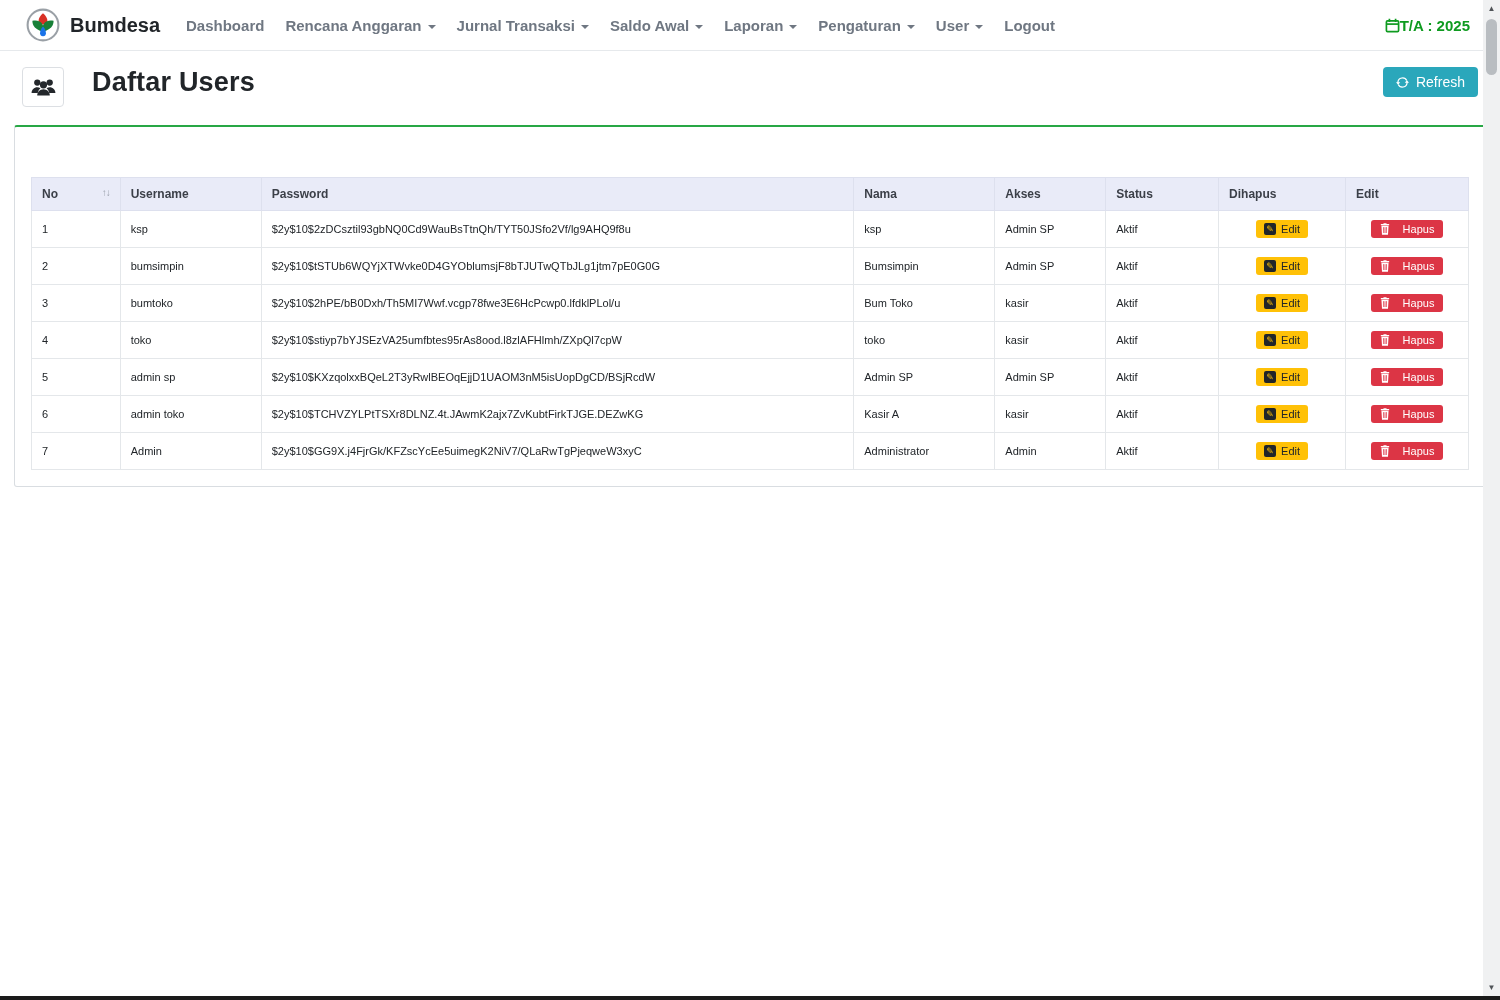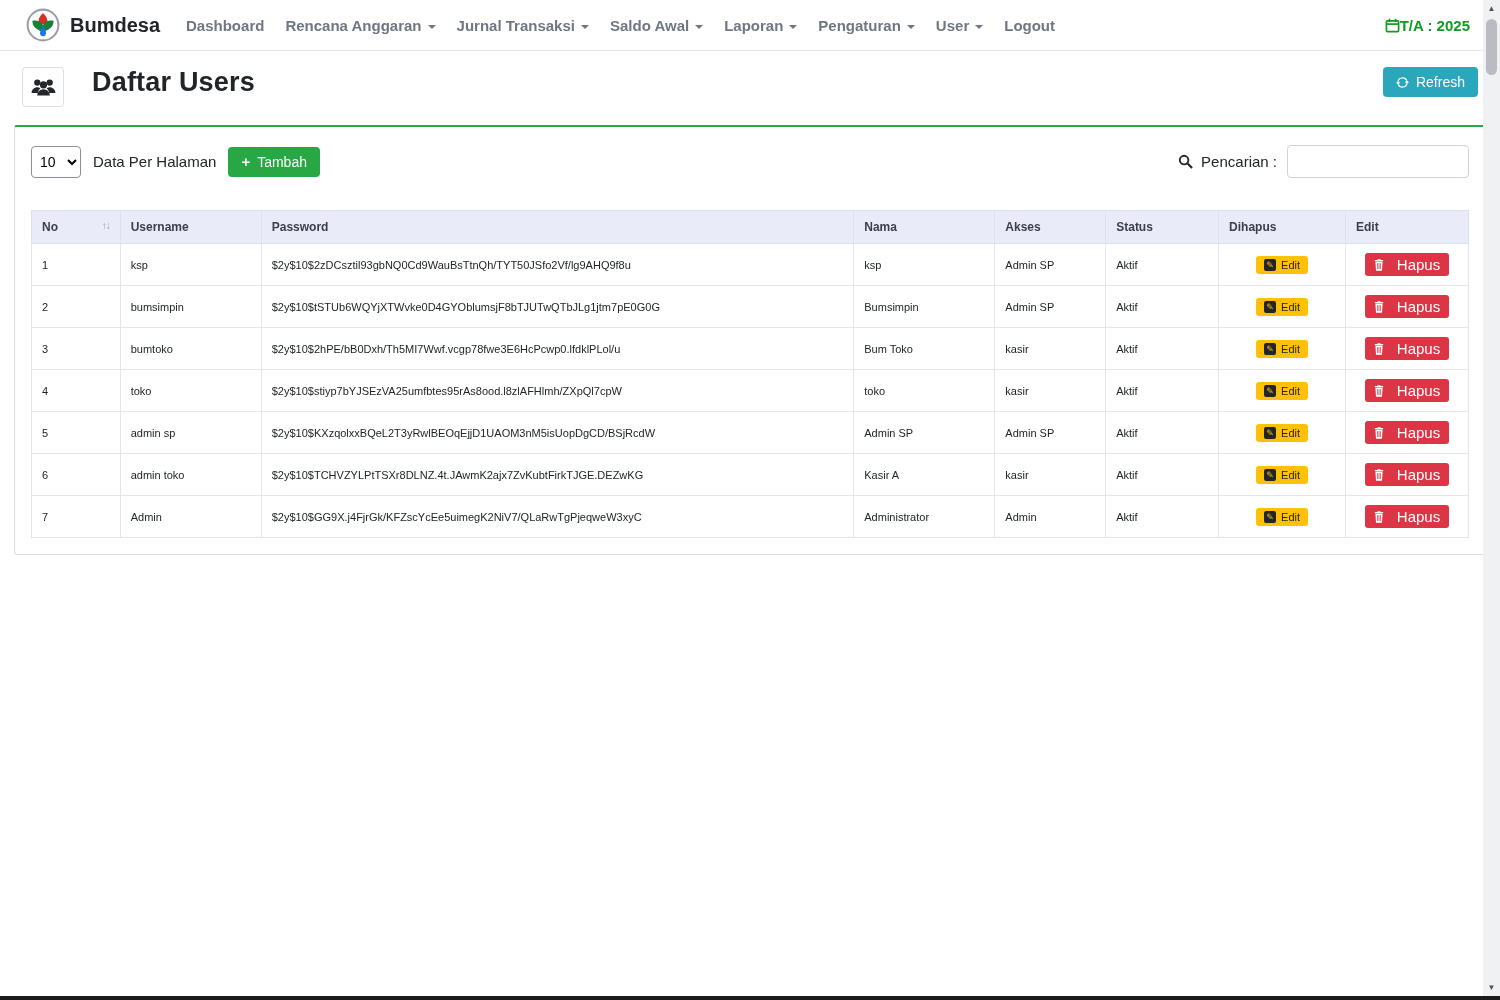--- a/index.html
+++ b/index.html
@@ -74,21 +74,21 @@
     background:#ffc107; color:#212529; border:none; border-radius:3px;
     padding:3px 8px; font-size:11px; font-family:inherit; cursor:pointer;
   }
   .pencil-box {
     width:12px; height:12px; background:#212529; border-radius:2px;
     color:#ffc107; font-size:9px; line-height:12px; text-align:center; display:inline-block;
   }
   .btn-hapus {
     display:inline-flex; align-items:center; gap:13px;
     background:#dc3545; color:#fff; border:none; border-radius:3px;
-    padding:3px 9px; font-size:15px; font-family:inherit; cursor:pointer;
+    padding:3px 9px; font-size:11px; font-family:inherit; cursor:pointer;
   }
   
   .card-footer { display:flex; align-items:center; margin-top:18px; padding:0 4px; }
   .info { font-size:15px; color:#212529; }
   .pagination { margin-left:auto; display:flex; align-items:center; gap:19px; }
   .page-link { font-size:15px; color:#6b6b6b; cursor:pointer; }
   .page-current {
     width:37px; height:37px; text-align:center; line-height:35px; font-size:14px;
     border:1px solid #979797; border-radius:3px; color:#333;
     background:linear-gradient(to bottom,#ffffff,#dcdcdc); cursor:pointer;
@@ -159,37 +159,20 @@
   <button class="btn-refresh">
     <svg viewBox="0 0 16 16" width="13" height="13">
       <path fill="#fff" d="M8 3a5 5 0 0 1 4.55 2.93l1.4-.63A6.55 6.55 0 0 0 1.55 7.6H0l2.6 3.1L5.2 7.6H3.1A5 5 0 0 1 8 3z"></path>
       <path fill="#fff" d="M8 13a5 5 0 0 1-4.55-2.93l-1.4.63A6.55 6.55 0 0 0 14.45 8.4H16l-2.6-3.1-2.6 3.1h2.1A5 5 0 0 1 8 13z"></path>
     </svg>
     <span>Refresh</span>
   </button>
 </div>
 
 <div class="card">
-  <div class="controls">
-    <select class="per-page">
-      <option selected="">10</option>
-    </select>
-    <span class="ctl-label">Data Per Halaman</span>
-    <button class="btn-tambah">
-      <span class="plus">+</span>
-      <span>Tambah</span>
-    </button>
-    <div class="spacer"></div>
-    <svg viewBox="0 0 16 16" width="15" height="15">
-      <circle cx="6.5" cy="6.5" r="4.6" fill="none" stroke="#212529" stroke-width="2"></circle>
-      <path d="M10.2 10.2L15 15" stroke="#212529" stroke-width="2.2"></path>
-    </svg>
-    <span class="search-label">Pencarian :</span>
-    <input class="search-input" type="text" value="" style="">
-  </div>
 
   <table>
     <colgroup>
       <col style="width:88px">
         <col style="width:140px">
         <col style="width:588px">
         <col style="width:140px">
       <col style="width:110px">
         <col style="width:112px">
         <col style="width:126px">

